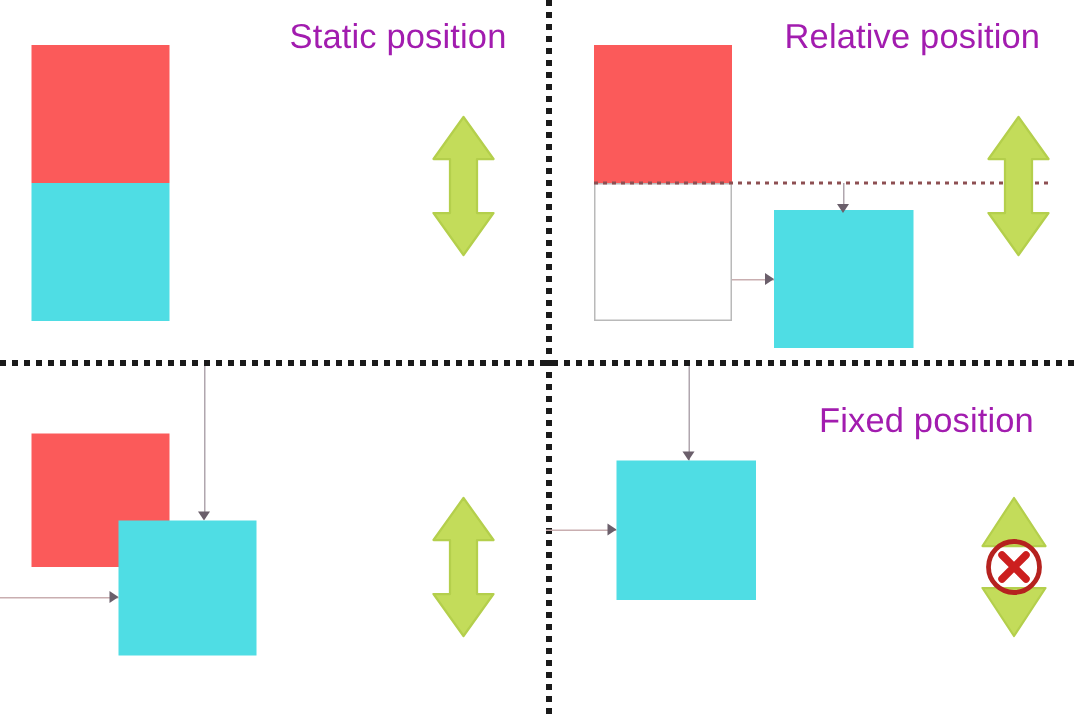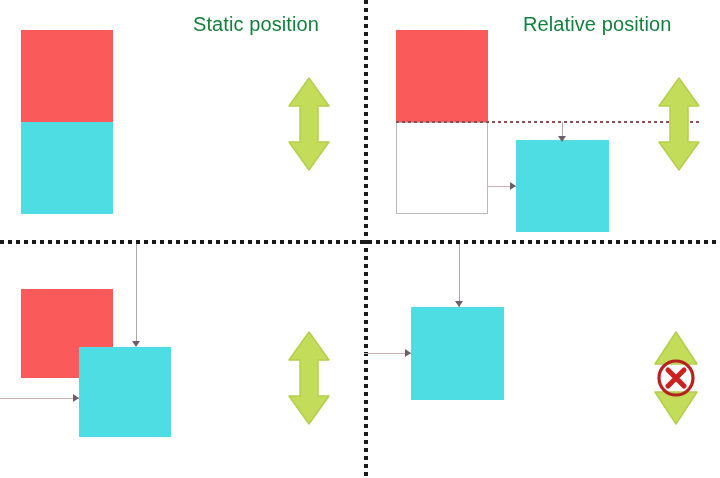--- a/index.html
+++ b/index.html
@@ -34,23 +34,23 @@
     width: 720px;
     height: 4px;
     background-image: linear-gradient(to right, #1a1a1a 0px, #1a1a1a 4px, rgba(0,0,0,0) 4px, rgba(0,0,0,0) 8px);
     background-size: 8px 4px;
     background-repeat: repeat-x;
   }
 
   
   .quad-title {
     position: absolute;
-    font-size: 20px;
+    font-size: 23px;
     line-height: 28px;
-    color: #15803d;
+    color: #a21caf;
     white-space: nowrap;
     letter-spacing: 0.1px;
   }
   #title-static   { left: 193px; top: 10px; }
   #title-relative { left: 523px; top: 10px; }
   #title-absolute { left: 157px; top: 266px; }
   #title-fixed    { left: 546px; top: 266px; }
 
   
   .box {
@@ -200,20 +200,21 @@
     <polygon points="22,2 42,30 31,30 31,66 42,66 22,94 2,66 13,66 13,30 2,30" fill="#c3dc5a" stroke="#b4cf4c" stroke-width="1.5" stroke-linejoin="round"></polygon>
   </svg>
 
   <div class="line-v" id="fix-drop-line"></div>
   <div class="arrow-head down" id="fix-drop-head"></div>
   <div class="line-h" id="fix-side-line"></div>
   <div class="arrow-head right" id="fix-side-head"></div>
 
   <div class="box box-cyan" id="fix-cyan"></div>
 
+  <div class="quad-title" id="title-fixed">Fixed position</div>
 
   <svg id="arrow-fixed" viewBox="0 0 46 96">
 
     <polygon points="23,2 44,34 2,34" fill="#c3dc5a" stroke="#b4cf4c" stroke-width="1.5" stroke-linejoin="round"></polygon>
 
     <polygon points="23,94 2,62 44,62" fill="#c3dc5a" stroke="#b4cf4c" stroke-width="1.5" stroke-linejoin="round"></polygon>
 
     <circle cx="23" cy="48" r="17" fill="none" stroke="#b5221f" stroke-width="3.2"></circle>
 
     <path d="M15,40 L31,56 M31,40 L15,56" stroke="#cc1f1f" stroke-width="5" stroke-linecap="round"></path>

